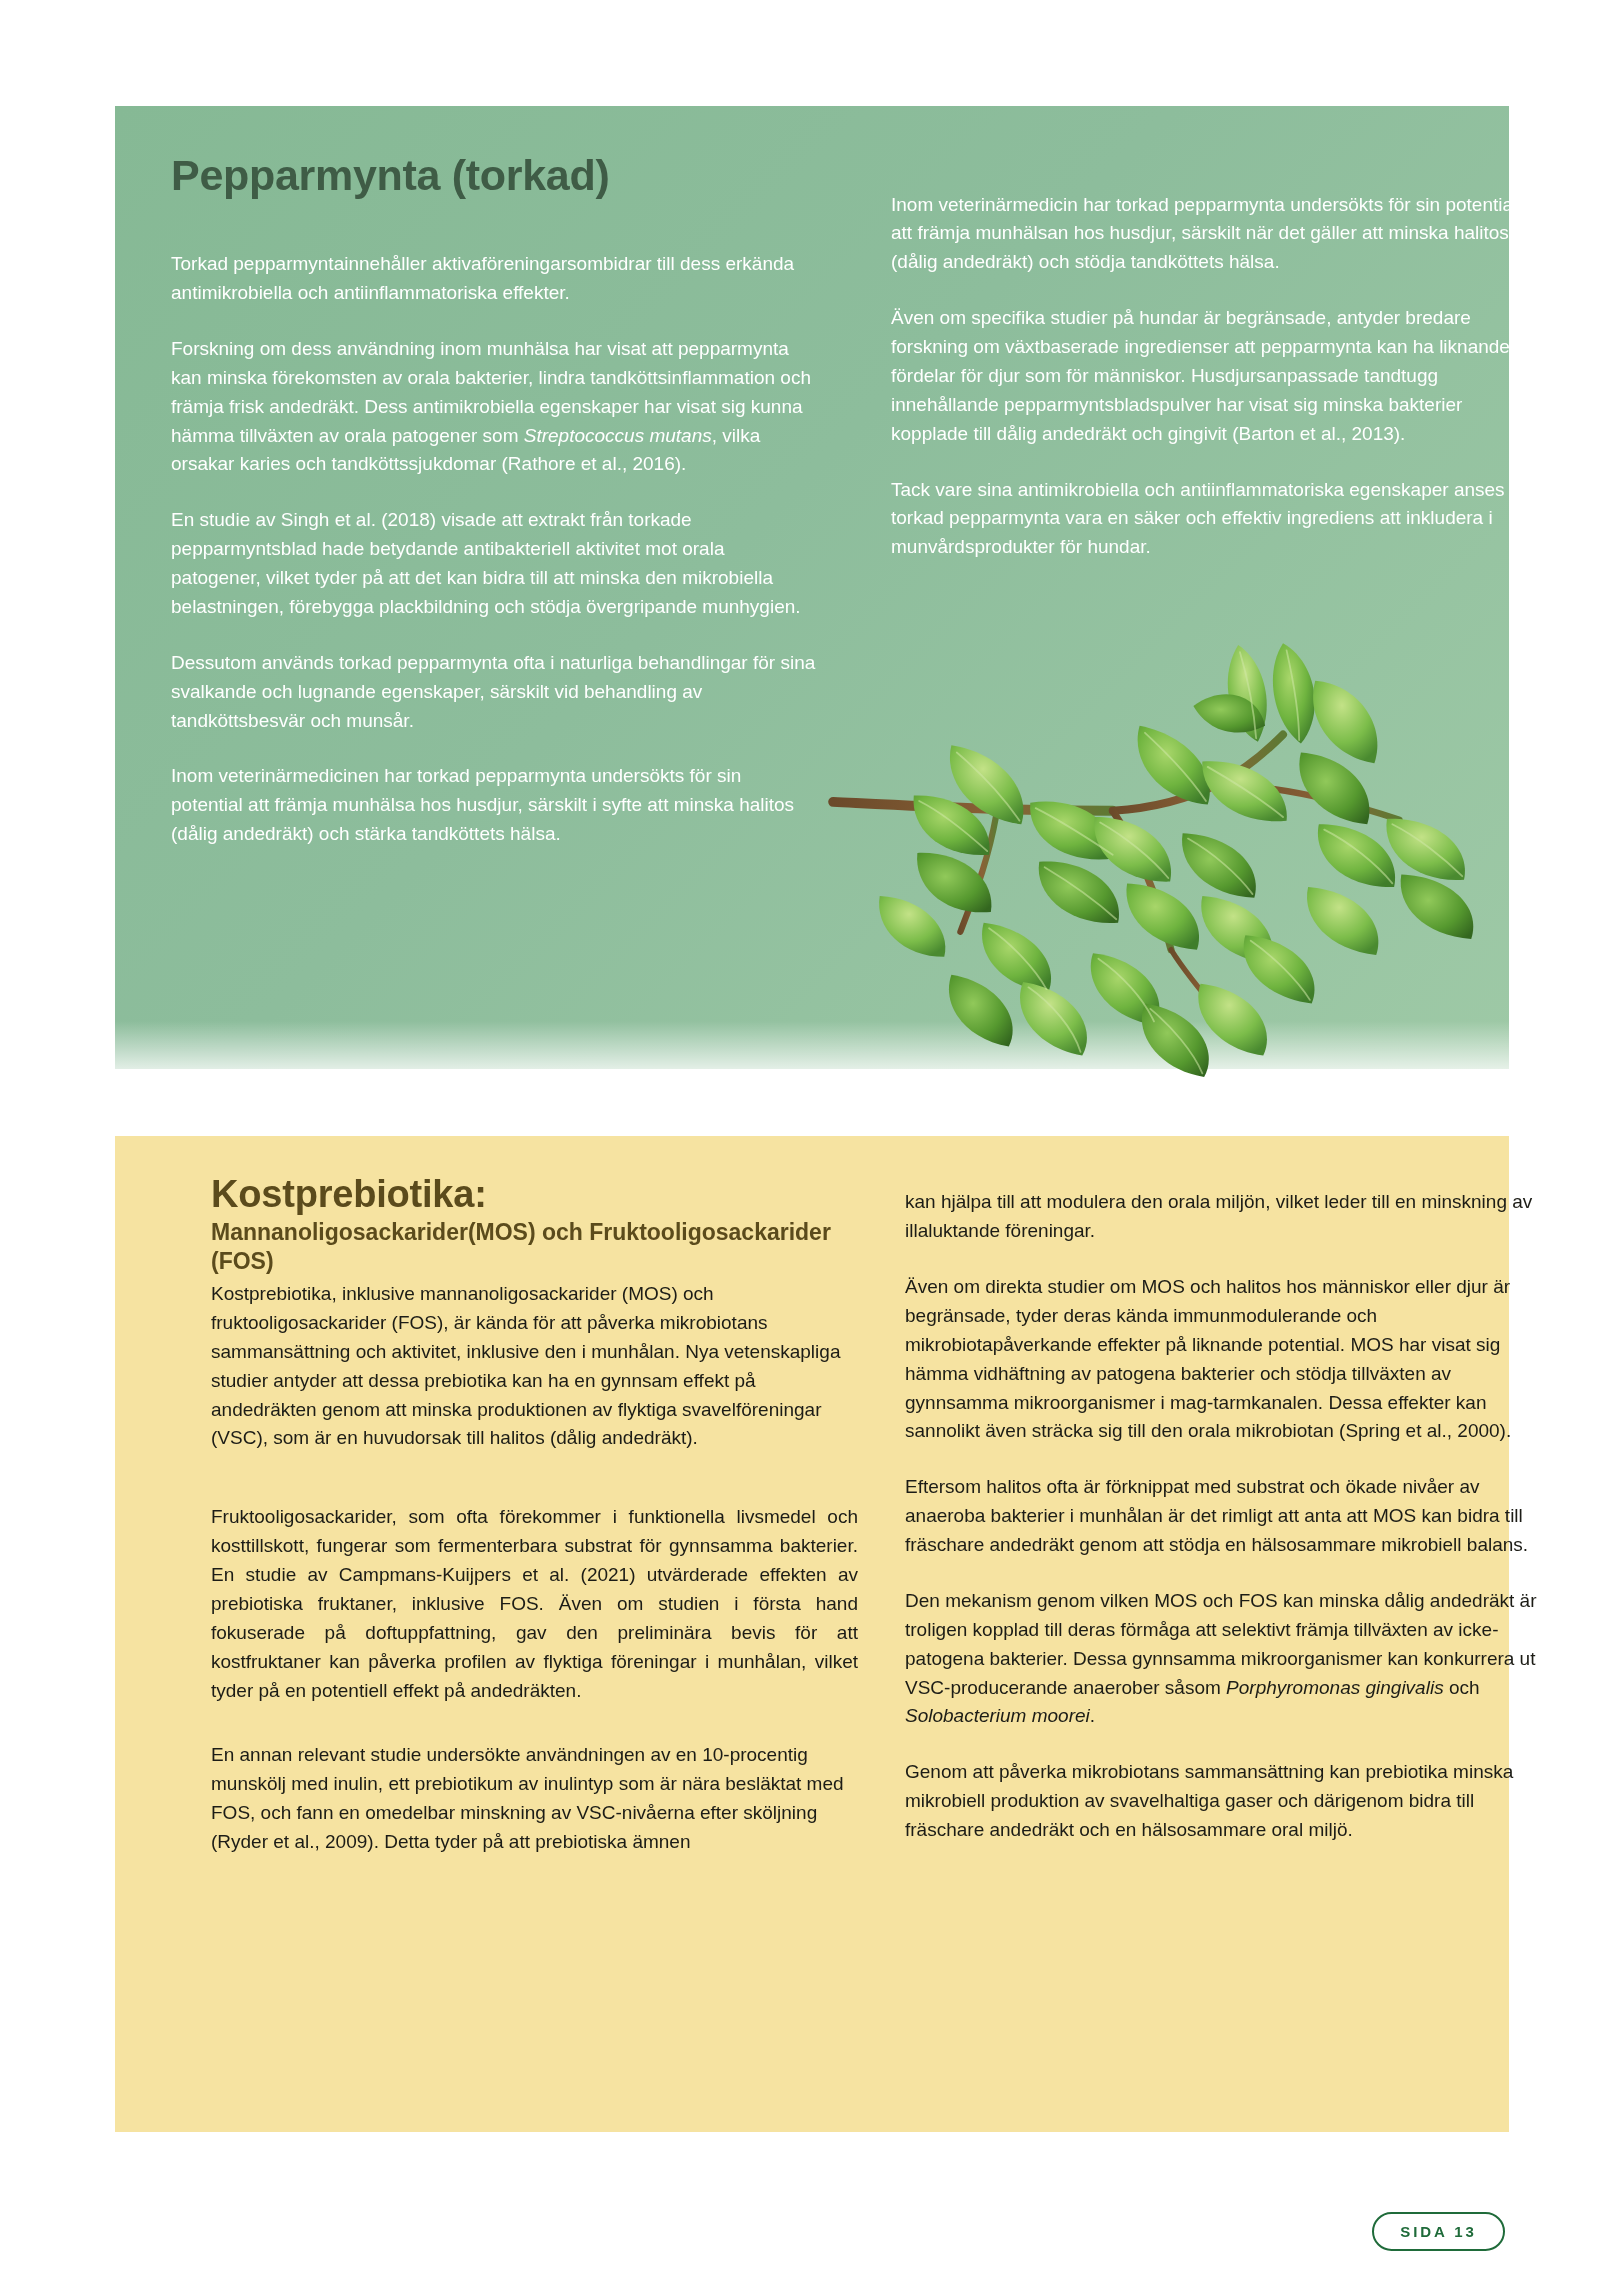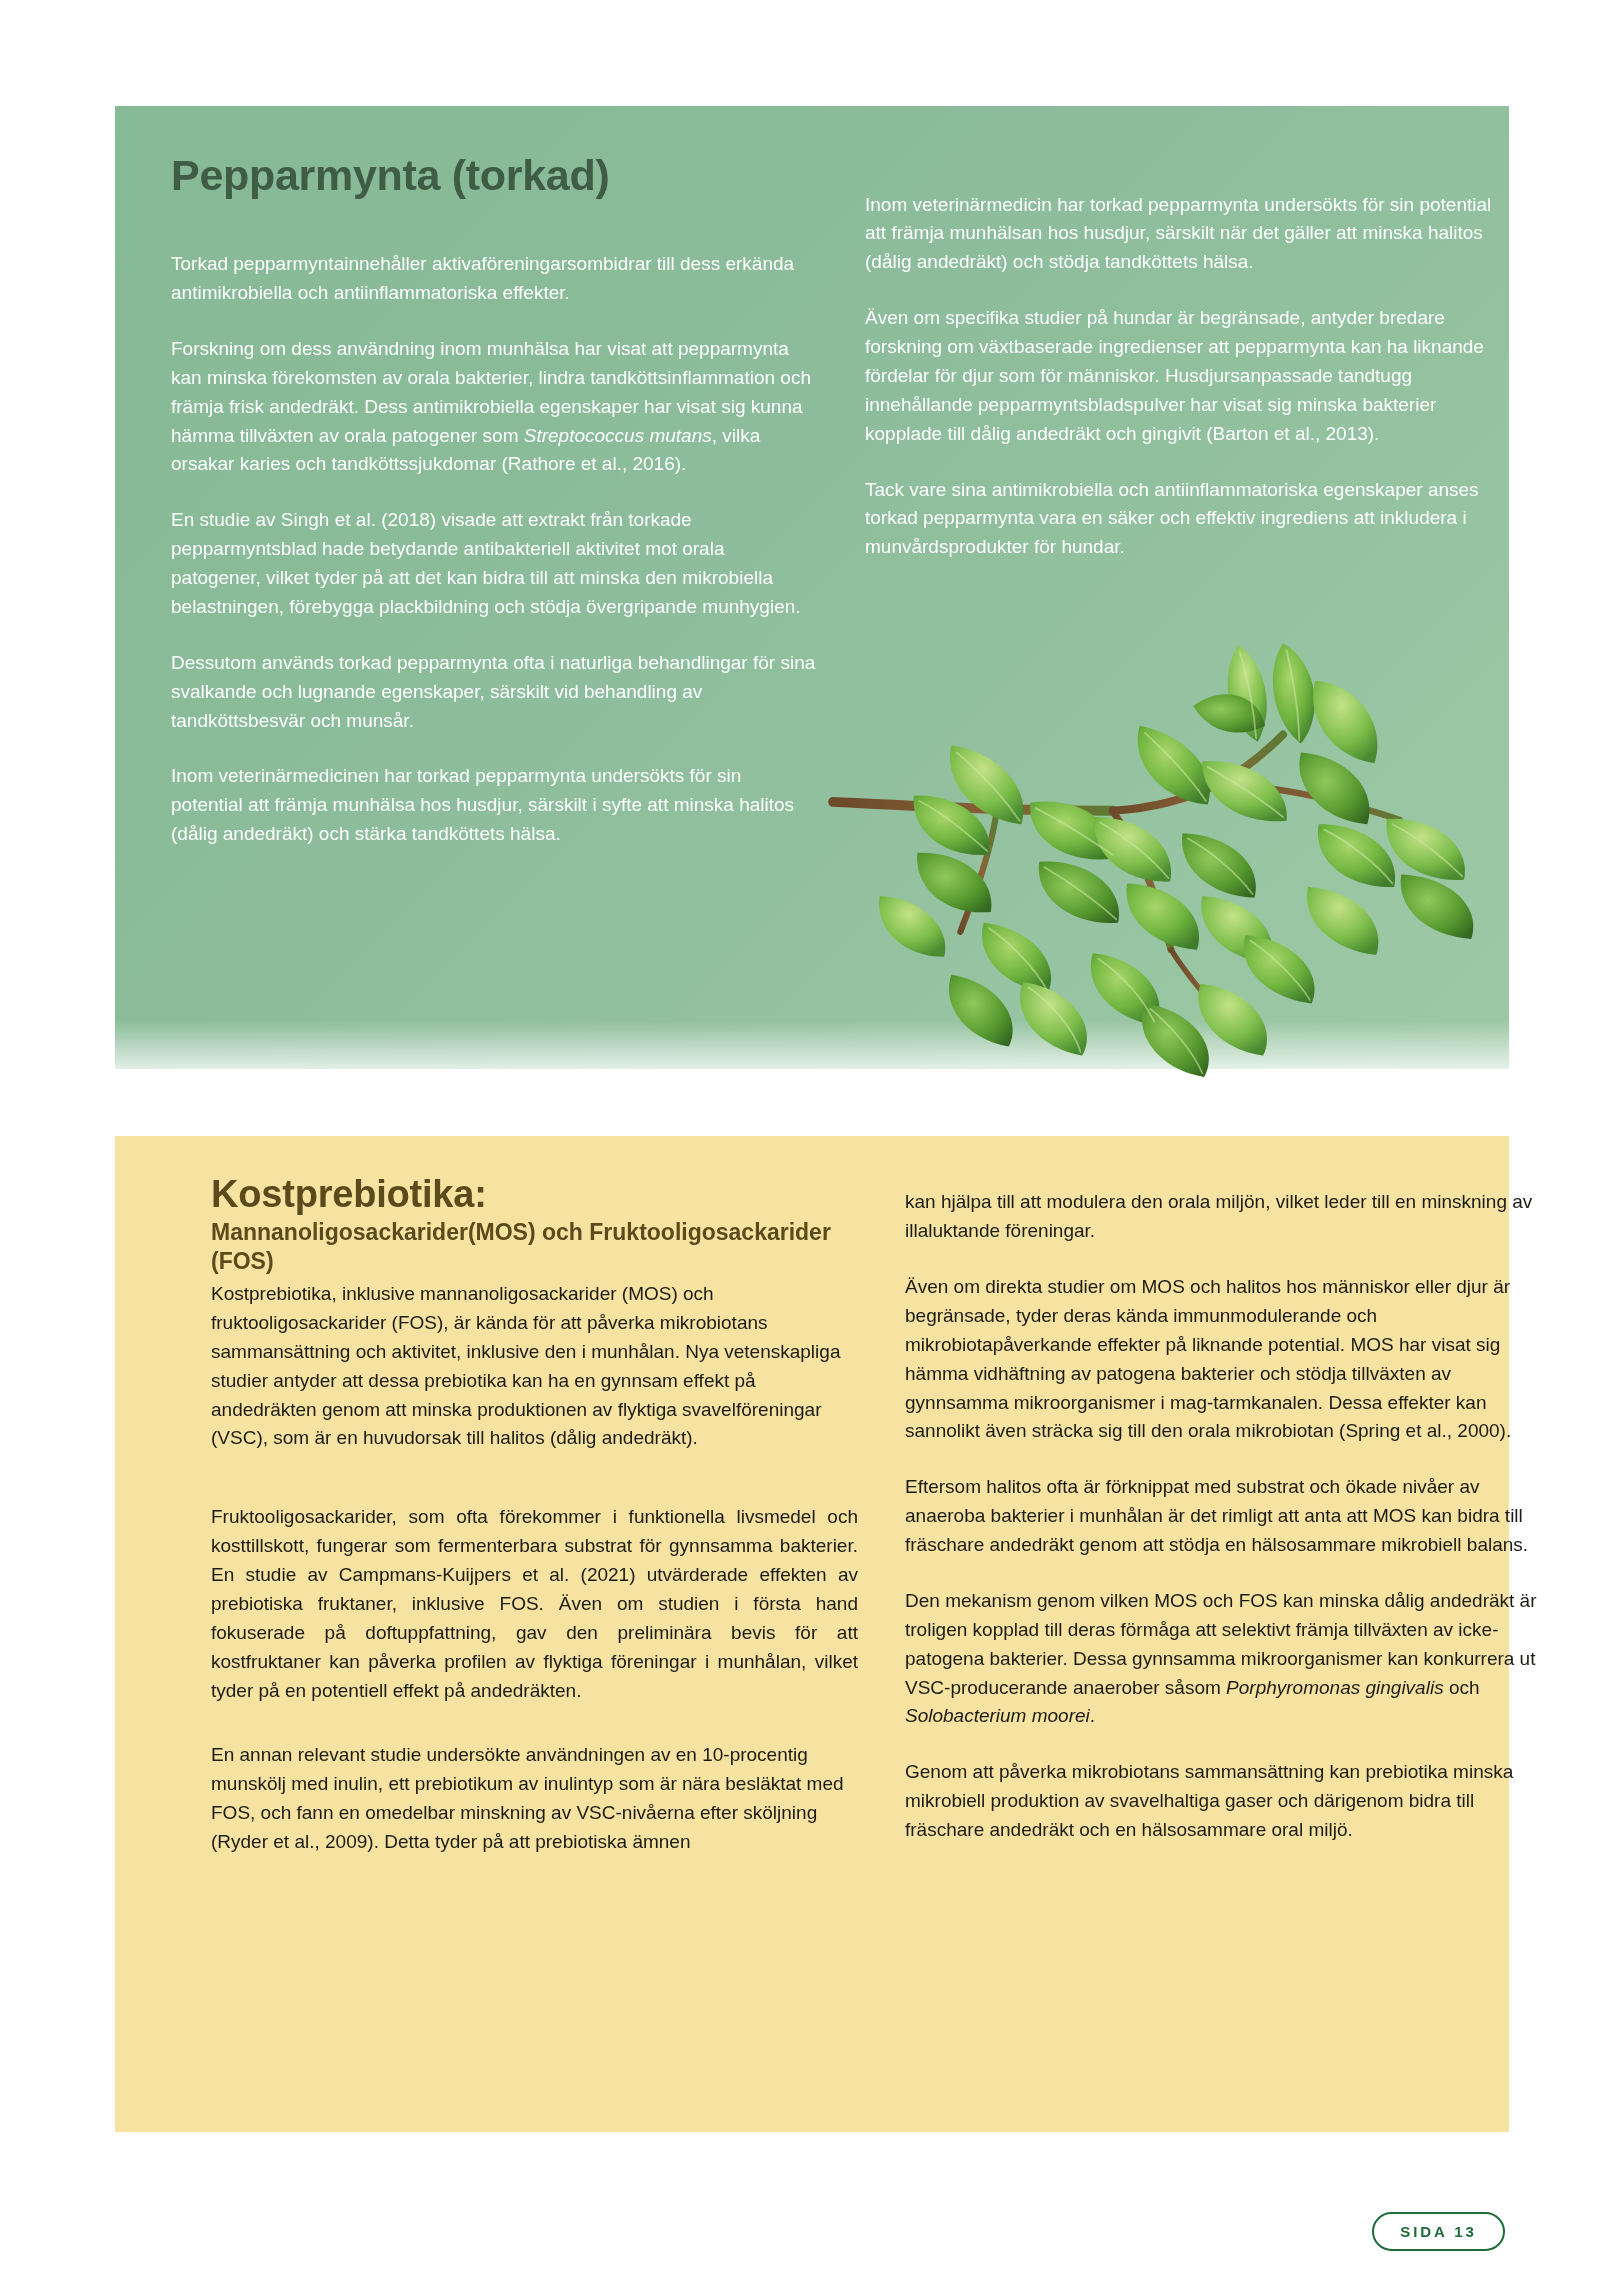--- a/index.html
+++ b/index.html
@@ -32,21 +32,21 @@
     background: linear-gradient(135deg, #86b995 0%, #8dbd9c 45%, #9ec9a6 100%);
     overflow: hidden;
   }
 
   .green-inner {
     position: absolute;
     inset: 0;
     padding: 47px 56px 0 56px;
     box-sizing: border-box;
     display: flex;
-    gap: 47px;
+    gap: 73px;
     border-radius: 9px;
   }
   .g-col {
     width: 647px;
     flex: 0 0 647px;
     position: relative;
     z-index: 3;
   }
 
   h1.green-title {

